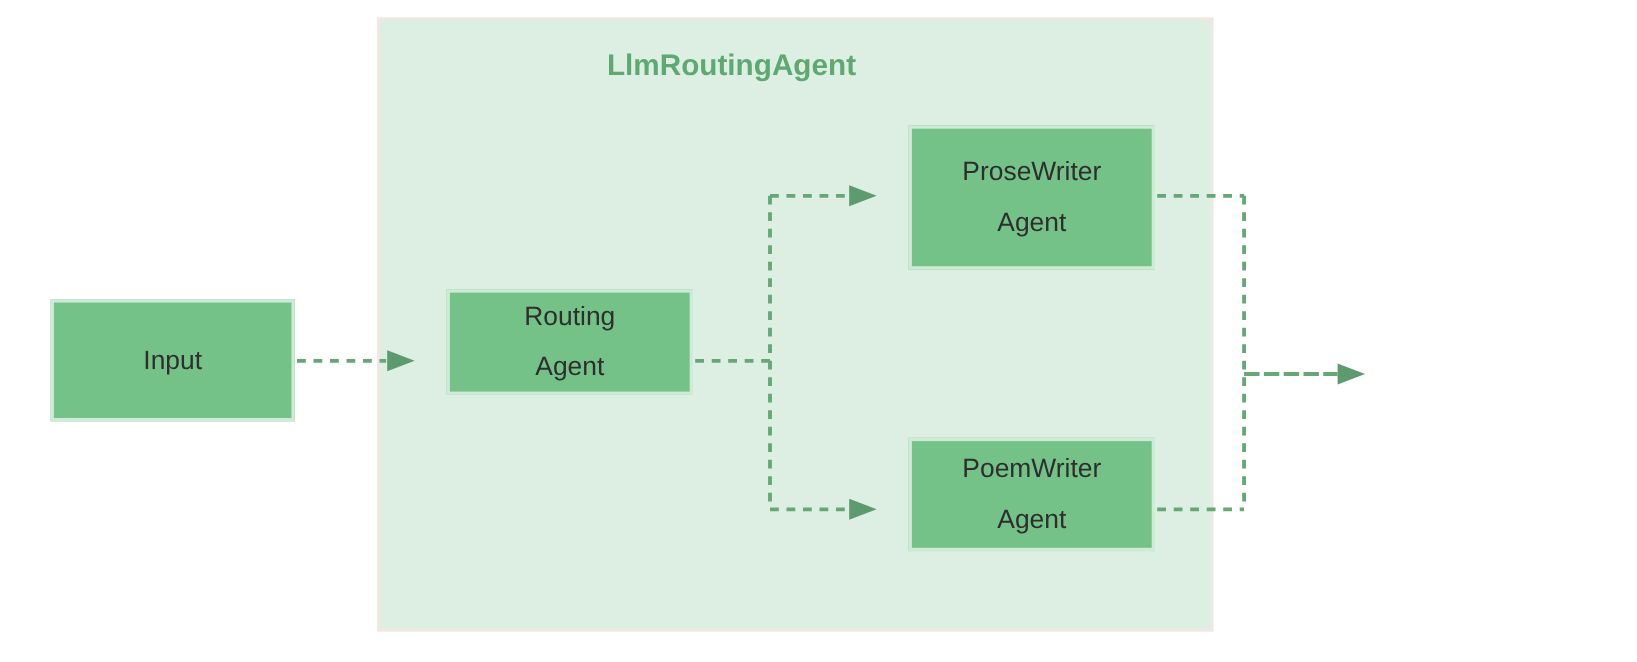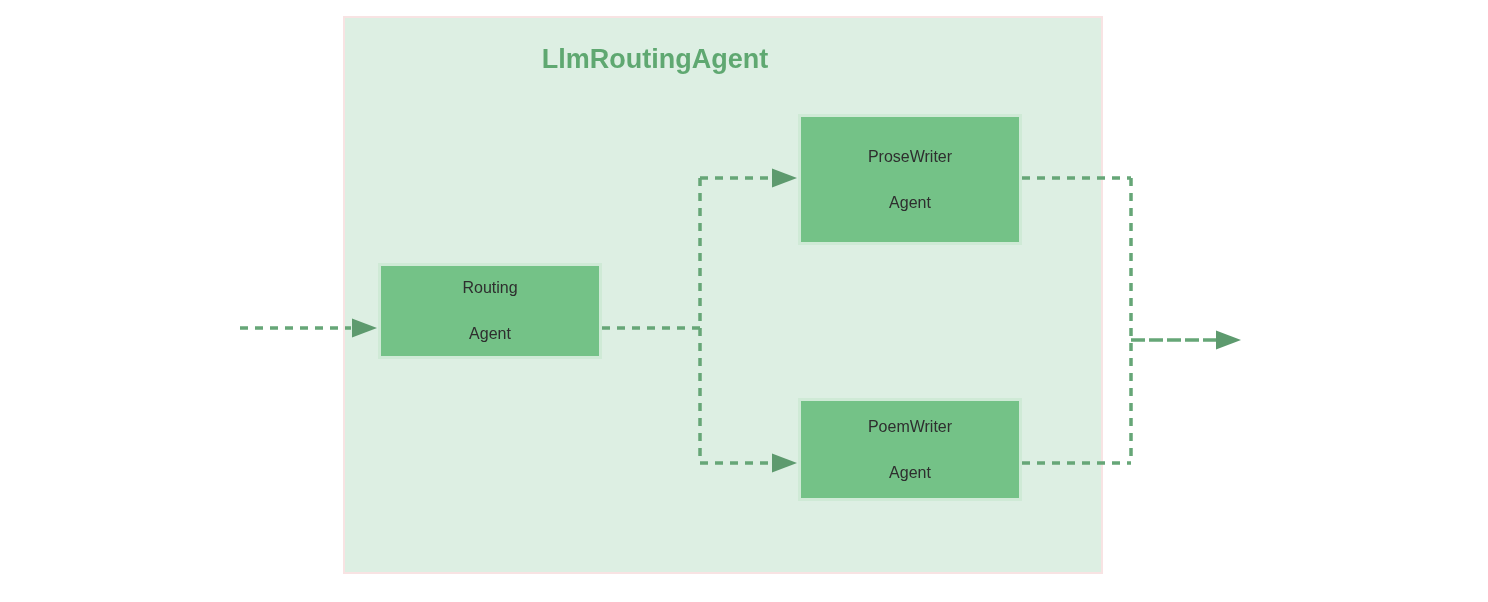--- a/index.html
+++ b/index.html
@@ -27,21 +27,21 @@
   .subgraph {
     position: absolute;
     left: 343px; top: 16px;
     width: 760px; height: 558px;
     background: var(--container-fill);
     border: 2px solid var(--container-border);
     z-index: 0;
   }
   .subgraph-title {
     position: absolute;
-    left: 335px; top: 44px;
+    left: 345px; top: 44px;
     width: 640px;
     text-align: center;
     font-size: 27px;
     font-weight: bold;
     color: var(--title-text);
     z-index: 2;
   }
   .edges {
     position: absolute;
     left: 0; top: 0;
@@ -58,25 +58,26 @@
   .edge-line--dense { stroke-dasharray: 14 4; }
   .edge-head { fill: var(--arrowhead-fill); stroke: none; }
   .node {
     position: absolute;
     display: flex;
     align-items: center;
     justify-content: center;
     background: var(--node-fill);
     border: 3px solid var(--node-border);
     color: var(--node-text);
-    font-size: 16px;
+    font-size: 24px;
     line-height: 46px;
     text-align: center;
     white-space: pre-line;
     z-index: 2;
+    margin-left: 28px;
   }
   .node--input   { left: 18px;   top: 272px; width: 222px; height: 111px; }
   .node--routing { left: 378px;  top: 263px; width: 224px; height: 96px; }
   .node--prose   { left: 798px;  top: 114px; width: 224px; height: 131px; }
   .node--poem    { left: 798px;  top: 398px; width: 224px; height: 103px; }
   .node--output  { left: 1241px; top: 285px; width: 227px; height: 110px; }
 </style>
 </head>
 <body>
 
@@ -115,20 +116,21 @@
       <path class="edge-line" d="M1022 463 H1131"></path>
       <path class="edge-line" d="M1131 178 V463"></path>
     </g>
 
     <g>
       <path class="edge-line edge-line--dense" d="M1131 340 H1216"></path>
       <polygon class="edge-head" points="1241,340 1216,330.5 1216,349.5"></polygon>
     </g>
   </svg>
 
+  <div class="node node--input">Input</div>
 
   <div class="node node--routing">Routing
 Agent</div>
 
   <div class="node node--prose">ProseWriter
 Agent</div>
 
   <div class="node node--poem">PoemWriter
 Agent</div>
 

